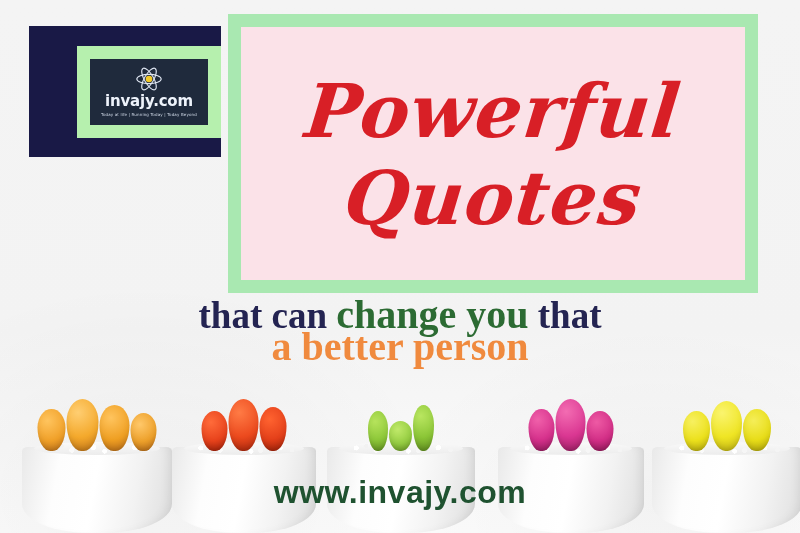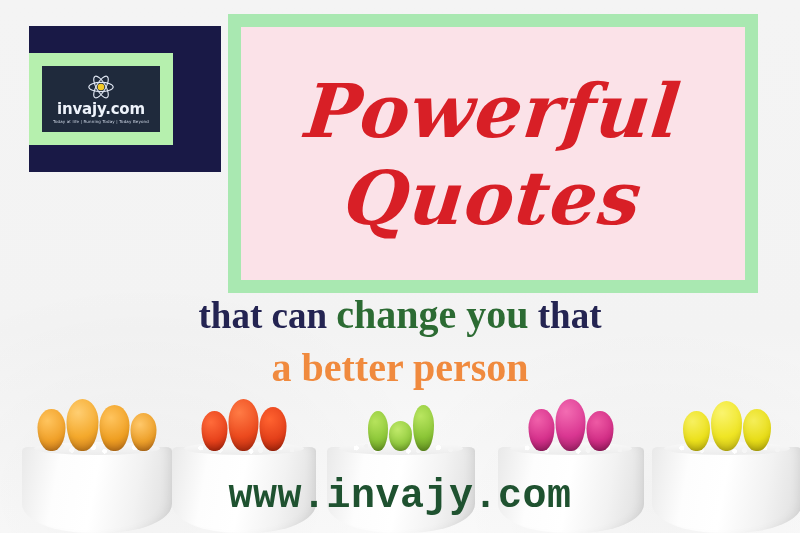--- a/index.html
+++ b/index.html
@@ -31,25 +31,25 @@
       radial-gradient(ellipse 380px 260px at 82% 95%, rgba(0,0,0,0.03), rgba(0,0,0,0) 70%);
     pointer-events: none;
   }
 
   
   #logo-badge {
     position: absolute;
     left: 29px;
     top: 26px;
     width: 192px;
-    height: 146px;
+    height: 131px;
     background: #191946;
     display: flex;
     align-items: center;
-    justify-content: flex-start;
+    justify-content: flex-end;
   }
   .logo-mint {
     width: 144px;
     height: 92px;
     background: #b6f0ae;
     display: flex;
     align-items: center;
     justify-content: center;
   }
   .logo-inner {
@@ -133,21 +133,21 @@
     white-space: nowrap;
     font-family: "Liberation Serif", serif;
     font-weight: bold;
   }
   .sub-navy { color: #242452; font-size: 37px; }
   .sub-green { color: #2c6b33; font-size: 40px; }
 
   #subtitle-2 {
     position: absolute;
     left: 0;
-    top: 344px;
+    top: 323px;
     width: 800px;
     text-align: center;
     white-space: nowrap;
     color: #f08a3e;
     font-family: "Liberation Serif", serif;
     font-weight: bold;
     font-size: 40px;
   }
 
   
@@ -289,15 +289,15 @@
     <div class="title-inner">
       <div class="script-line" id="title-line-1">Powerful</div>
       <div class="script-line" id="title-line-2">Quotes</div>
     </div>
   </div>
 
   <div id="subtitle-1"><span class="sub-navy">that can </span><span class="sub-green">change you</span><span class="sub-navy"> that</span></div>
 
   <div id="subtitle-2">a better person</div>
 
-  <div style="position:absolute;left:0;top:474px;width:800px;text-align:center;white-space:nowrap;color:#1f5230;font-family:Liberation Mono, monospace;font-weight:bold;font-size:40px;letter-spacing:0.5px;">www.invajy.com</div>
+  <div style="position:absolute;left:0;top:474px;width:800px;text-align:center;white-space:nowrap;color:#1f5230;font-family:Liberation Sans, sans-serif;font-weight:bold;font-size:32px;letter-spacing:0.5px;">www.invajy.com</div>
 
 </div>
 
 </body></html>

